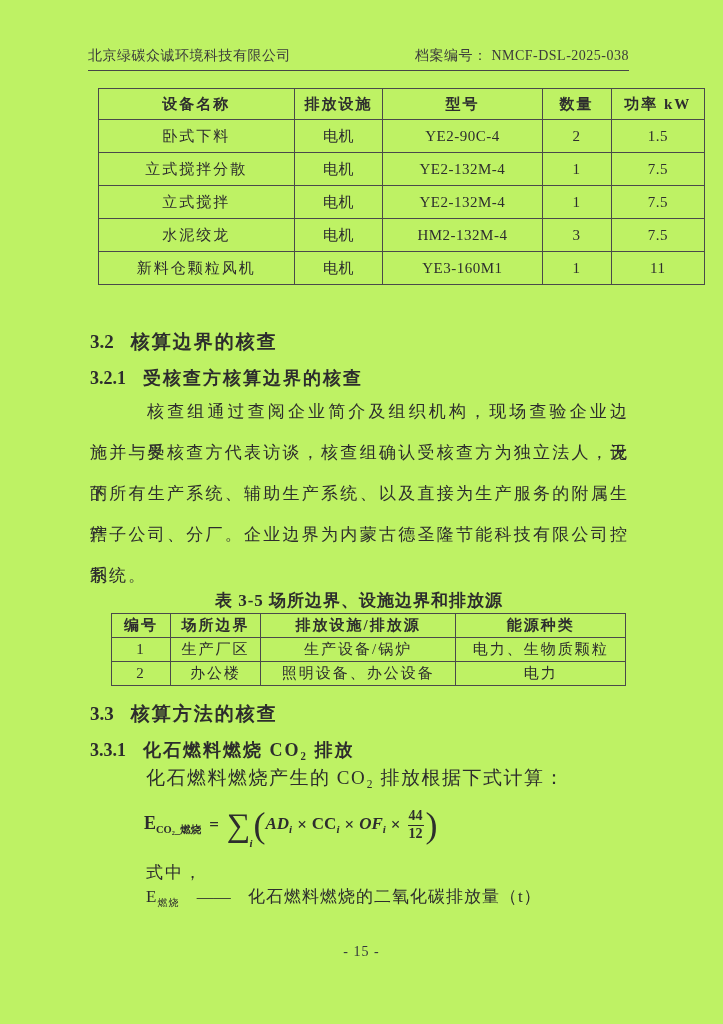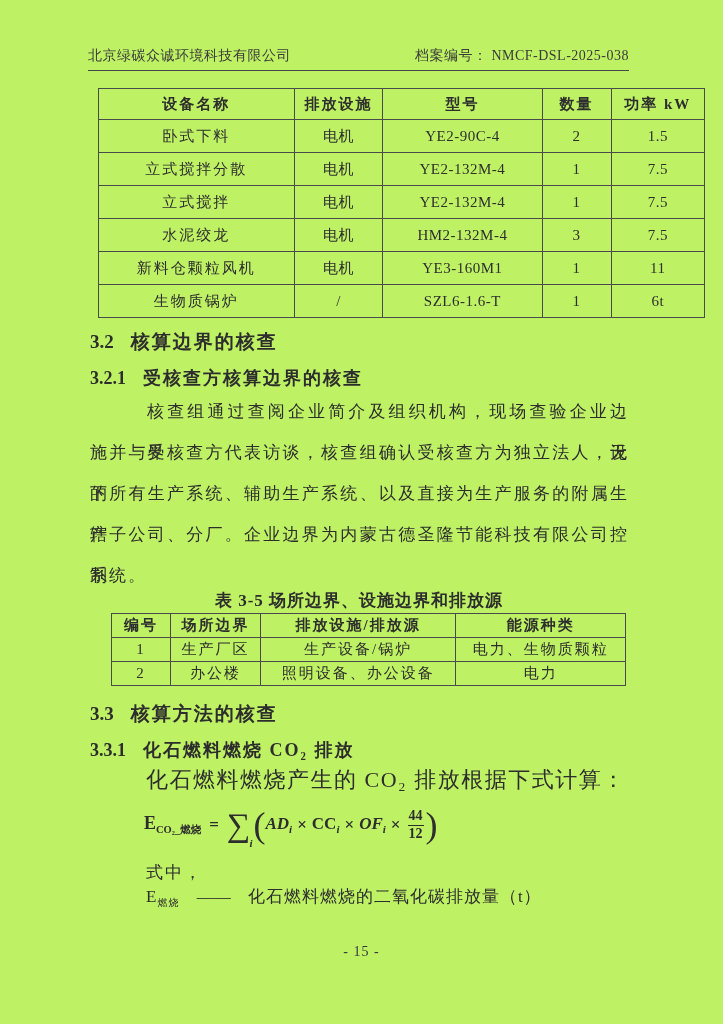--- a/index.html
+++ b/index.html
@@ -40,21 +40,21 @@
   .h-l1 { font-size:19px; }
   .h-l2 { font-size:18px;text-align:center; }
   .heading .num { letter-spacing:0; margin-right:17px; }
 
   
   .para { position:absolute; top:391px; left:90px; width:539px; font-size:17px; line-height:41px; }
   .para .line { text-align:justify; text-align-last:justify; letter-spacing:2px; height:41px; }
   .para .line.first { padding-left:57px; }
   .para .line.last { text-align-last:left; }
 
-  .formula-intro { position:absolute; top:765px; left:146px; font-size:22px; letter-spacing:1.5px;font-family:Liberation Serif, serif; }
+  .formula-intro { position:absolute; top:765px; left:146px; font-size:19px; letter-spacing:1.5px;font-family:Liberation Serif, serif; }
 
   
   .formula {
     position:absolute; top:798px; left:144px; height:54px;
     display:flex; align-items:center; font-size:17px; font-weight:bold;
   }
   .f-lhs .f-base { font-size:18px; }
   .f-lhs sub { font-size:10.5px; letter-spacing:0; }
   .f-eq { margin:0 8px; }
   .f-sigma { font-size:33px; font-weight:normal; line-height:1; }
@@ -129,27 +129,20 @@
         <td>HM2-132M-4</td>
         <td>3</td>
         <td>7.5</td>
       </tr>
       <tr>
         <td>新料仓颗粒风机</td>
         <td>电机</td>
         <td>YE3-160M1</td>
         <td>1</td>
         <td>11</td>
-      </tr>
-      <tr>
-        <td>生物质锅炉</td>
-        <td>/</td>
-        <td>SZL6-1.6-T</td>
-        <td>1</td>
-        <td>6t</td>
       </tr>
     </tbody>
   </table>
 
   <div class="heading h-l1" style="top:329px;">
     <span class="num">3.2</span><span>核算边界的核查</span>
   </div>
   <div class="heading h-l2" style="top:366px;">
     <span class="num">3.2.1</span><span>受核查方核算边界的核查</span>
   </div>

